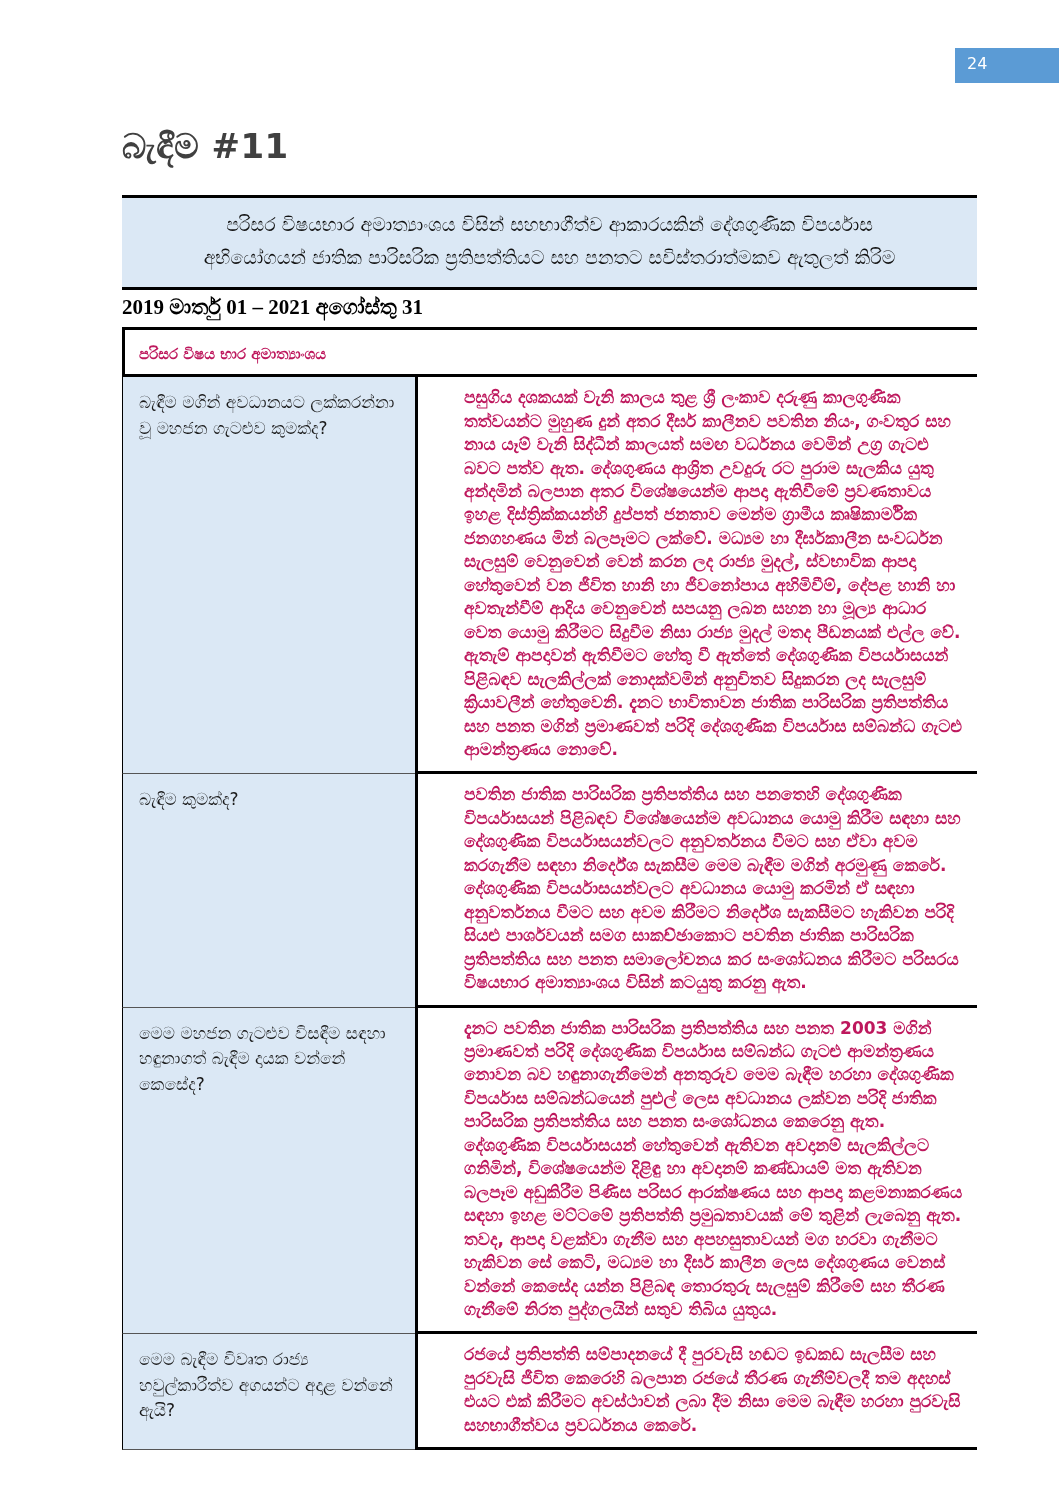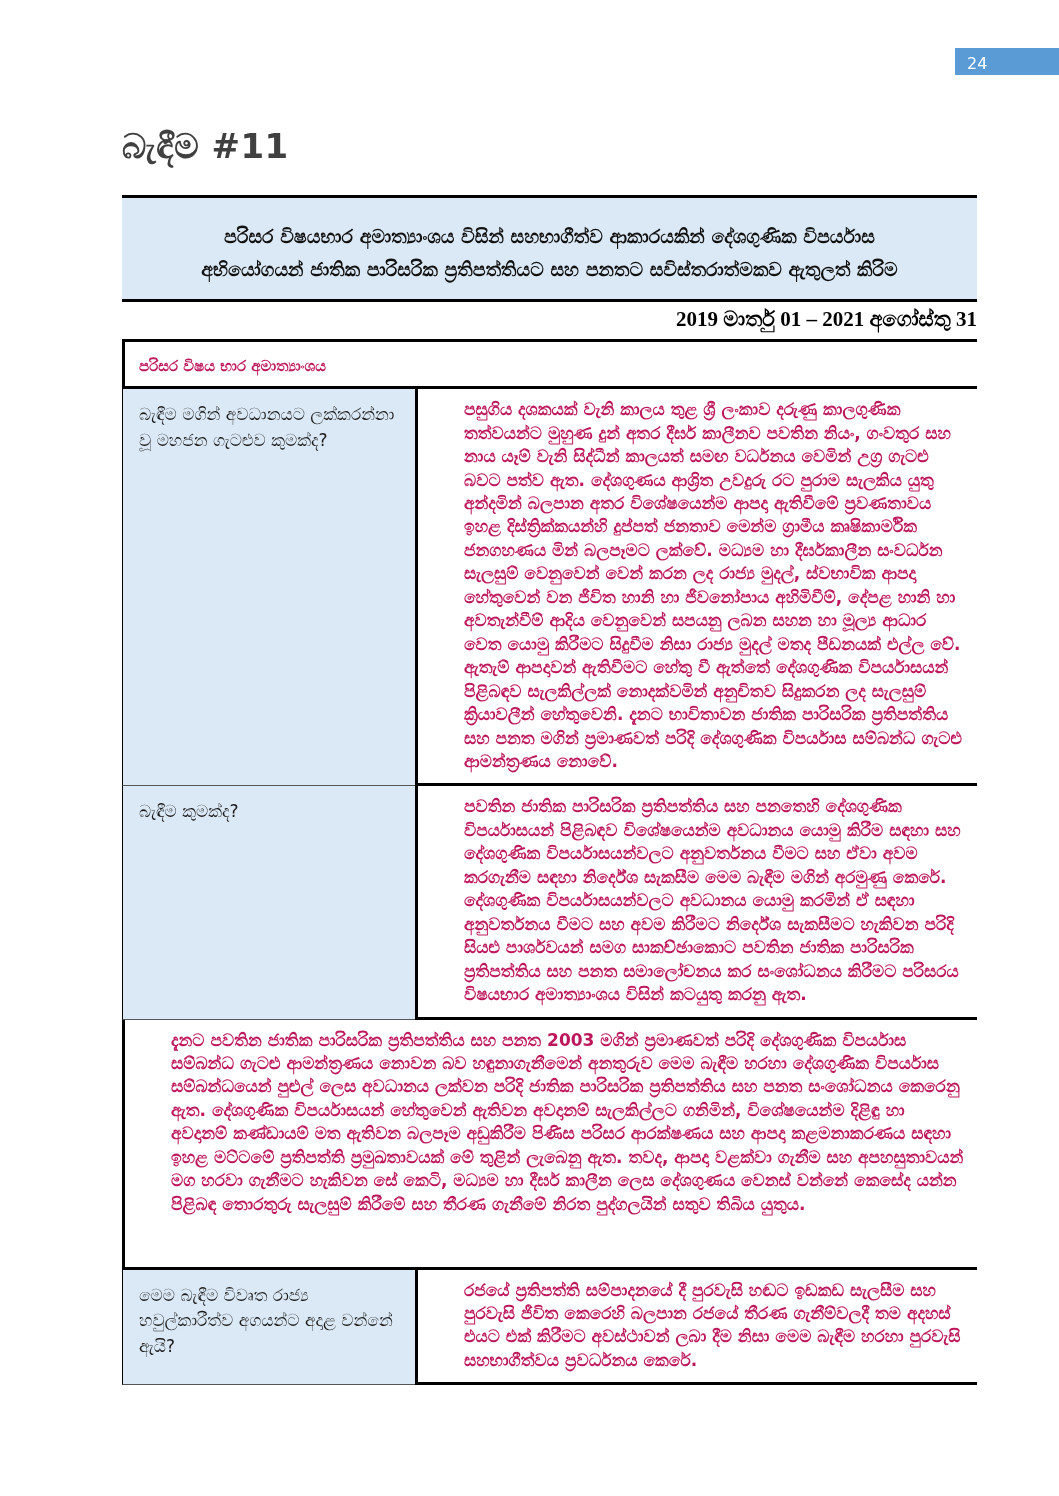--- a/index.html
+++ b/index.html
@@ -9,21 +9,21 @@
     min-height: 1496px;
     position: relative;
     font-family: "DejaVu Sans", sans-serif;
     color: #1a1a1a;
   }
   .page-number {
     position: absolute;
     top: 48px;
     right: 0;
     width: 104px;
-    height: 27px;
+    height: 35px;
     background: #5b9bd5;
     color: #ffffff;
     font-size: 16px;
     line-height: 31px;
     padding-left: 12px;
   }
   .content {
     position: absolute;
     left: 122px;
     top: 0;
@@ -36,30 +36,30 @@
     color: #404040;
     letter-spacing: 0.5px;
   }
   .commitment-table { margin-top: 28px; }
 
   .tbl-header {
     background: #dbe8f5;
     border-top: 3px solid #000;
     border-bottom: 3px solid #000;
     text-align: center;
-    padding: 22px 30px 12px 30px;
+    padding: 10px 30px 12px 30px;
     font-size: 19px;
-    font-weight: 700;
+    font-weight: 400;
     line-height: 1.75;
     color: #111;
   }
   .date-row {
     background: #ffffff;
     border-bottom: 3px solid #000;
-    text-align: right;
+    text-align: left;
     padding: 5px 0 7px 0;
     font-family: "Liberation Serif", serif;
     font-weight: bold;
     font-size: 21px;
     color: #000;
   }
   .lead-row { display: flex; }
   .lead-row .q-cell { min-height: 62px; }
   .lead-row .a-cell {
     border-bottom: 3px solid #000;
@@ -135,20 +135,21 @@
       <div class="q-cell">බැඳීම මගින් අවධානයට ලක්කරන්නා වූ මහජන ගැටළුව කුමක්ද?</div>
       <div class="a-cell">පසුගිය දශකයක් වැනි කාලය තුළ ශ්‍රී ලංකාව දරුණු කාලගුණික තත්වයන්ට මුහුණ දුන් අතර දීර්ඝ කාලීනව පවතින නියං, ගංවතුර සහ නාය යෑම් වැනි සිද්ධීන් කාලයත් සමඟ වර්ධනය වෙමින් උග්‍ර ගැටළු බවට පත්ව ඇත. දේශගුණය ආශ්‍රිත උවදුරු රට පුරාම සැලකිය යුතු අන්දමින් බලපාන අතර විශේෂයෙන්ම ආපදා ඇතිවීමේ ප්‍රවණතාවය ඉහළ දිස්ත්‍රික්කයන්හි දුප්පත් ජනතාව මෙන්ම ග්‍රාමීය කෘෂිකාර්මික ජනගහණය මින් බලපෑමට ලක්වේ. මධ්‍යම හා දීර්ඝකාලීන සංවර්ධන සැලසුම් වෙනුවෙන් වෙන් කරන ලද රාජ්‍ය මුදල්, ස්වභාවික ආපදා හේතුවෙන් වන ජීවිත හානි හා ජීවනෝපාය අහිමිවීම්, දේපළ හානි හා අවතැන්වීම් ආදිය වෙනුවෙන් සපයනු ලබන සහන හා මූල්‍ය ආධාර වෙත යොමු කිරීමට සිදුවීම නිසා රාජ්‍ය මුදල් මතද පීඩනයක් එල්ල වේ. ඇතැම් ආපදාවන් ඇතිවීමට හේතු වී ඇත්තේ දේශගුණික විපර්යාසයන් පිළිබඳව සැලකිල්ලක් නොදක්වමින් අනුචිතව සිදුකරන ලද සැලසුම් ක්‍රියාවලීන් හේතුවෙනි. දැනට භාවිතාවන ජාතික පාරිසරික ප්‍රතිපත්තිය සහ පනත මගින් ප්‍රමාණවත් පරිදි දේශගුණික විපර්යාස සම්බන්ධ ගැටළු ආමන්ත්‍රණය නොවේ.</div>
     </div>
 
     <div class="qa-row r1">
       <div class="q-cell">බැඳීම කුමක්ද?</div>
       <div class="a-cell">පවතින ජාතික පාරිසරික ප්‍රතිපත්තිය සහ පනතෙහි දේශගුණික විපර්යාසයන් පිළිබඳව විශේෂයෙන්ම අවධානය යොමු කිරීම සඳහා සහ දේශගුණික විපර්යාසයන්වලට අනුවර්තනය වීමට සහ ඒවා අවම කරගැනීම සඳහා නිර්දේශ සැකසීම මෙම බැඳීම මගින් අරමුණු කෙරේ. දේශගුණික විපර්යාසයන්වලට අවධානය යොමු කරමින් ඒ සඳහා අනුවර්තනය වීමට සහ අවම කිරීමට නිර්දේශ සැකසීමට හැකිවන පරිදි සියළු පාර්ශවයන් සමග සාකච්ඡාකොට පවතින ජාතික පාරිසරික ප්‍රතිපත්තිය සහ පනත සමාලෝචනය කර සංශෝධනය කිරීමට පරිසරය විෂයභාර අමාත්‍යාංශය විසින් කටයුතු කරනු ඇත.</div>
     </div>
 
     <div class="qa-row r2">
+      <div class="q-cell">මෙම මහජන ගැටළුව විසඳීම සඳහා හඳුනාගත් බැඳීම දායක වන්නේ කෙසේද?</div>
       <div class="a-cell">දැනට පවතින ජාතික පාරිසරික ප්‍රතිපත්තිය සහ පනත 2003 මගින් ප්‍රමාණවත් පරිදි දේශගුණික විපර්යාස සම්බන්ධ ගැටළු ආමන්ත්‍රණය නොවන බව හඳුනාගැනීමෙන් අනතුරුව මෙම බැඳීම හරහා දේශගුණික විපර්යාස සම්බන්ධයෙන් පුළුල් ලෙස අවධානය ලක්වන පරිදි ජාතික පාරිසරික ප්‍රතිපත්තිය සහ පනත සංශෝධනය කෙරෙනු ඇත. දේශගුණික විපර්යාසයන් හේතුවෙන් ඇතිවන අවදානම් සැලකිල්ලට ගනිමින්, විශේෂයෙන්ම දිළිඳු හා අවදානම් කණ්ඩායම් මත ඇතිවන බලපෑම අඩුකිරීම පිණිස පරිසර ආරක්ෂණය සහ ආපදා කළමනාකරණය සඳහා ඉහළ මට්ටමේ ප්‍රතිපත්ති ප්‍රමුඛතාවයක් මේ තුළින් ලැබෙනු ඇත. තවද, ආපදා වළක්වා ගැනීම සහ අපහසුතාවයන් මග හරවා ගැනීමට හැකිවන සේ  කෙටි, මධ්‍යම හා දීර්ඝ කාලීන ලෙස දේශගුණය වෙනස් වන්නේ කෙසේද යන්න පිළිබඳ තොරතුරු සැලසුම් කිරීමේ සහ තීරණ ගැනීමේ නිරත පුද්ගලයින් සතුව තිබිය යුතුය.</div>
     </div>
 
     <div class="qa-row r3">
       <div class="q-cell">මෙම බැඳීම විවෘත රාජ්‍ය හවුල්කාරීත්ව අගයන්ට අදාළ වන්නේ ඇයි?</div>
       <div class="a-cell">රජයේ ප්‍රතිපත්ති සම්පාදනයේ දී පුරවැසි හඬට ඉඩකඩ සැලසීම සහ පුරවැසි ජීවිත කෙරෙහි බලපාන රජයේ තීරණ ගැනීම්වලදී තම අදහස් එයට එක් කිරීමට අවස්ථාවන් ලබා දීම නිසා මෙම බැඳීම හරහා පුරවැසි සහභාගීත්වය ප්‍රවර්ධනය කෙරේ.</div>
     </div>
 
   </div>
 </div>

